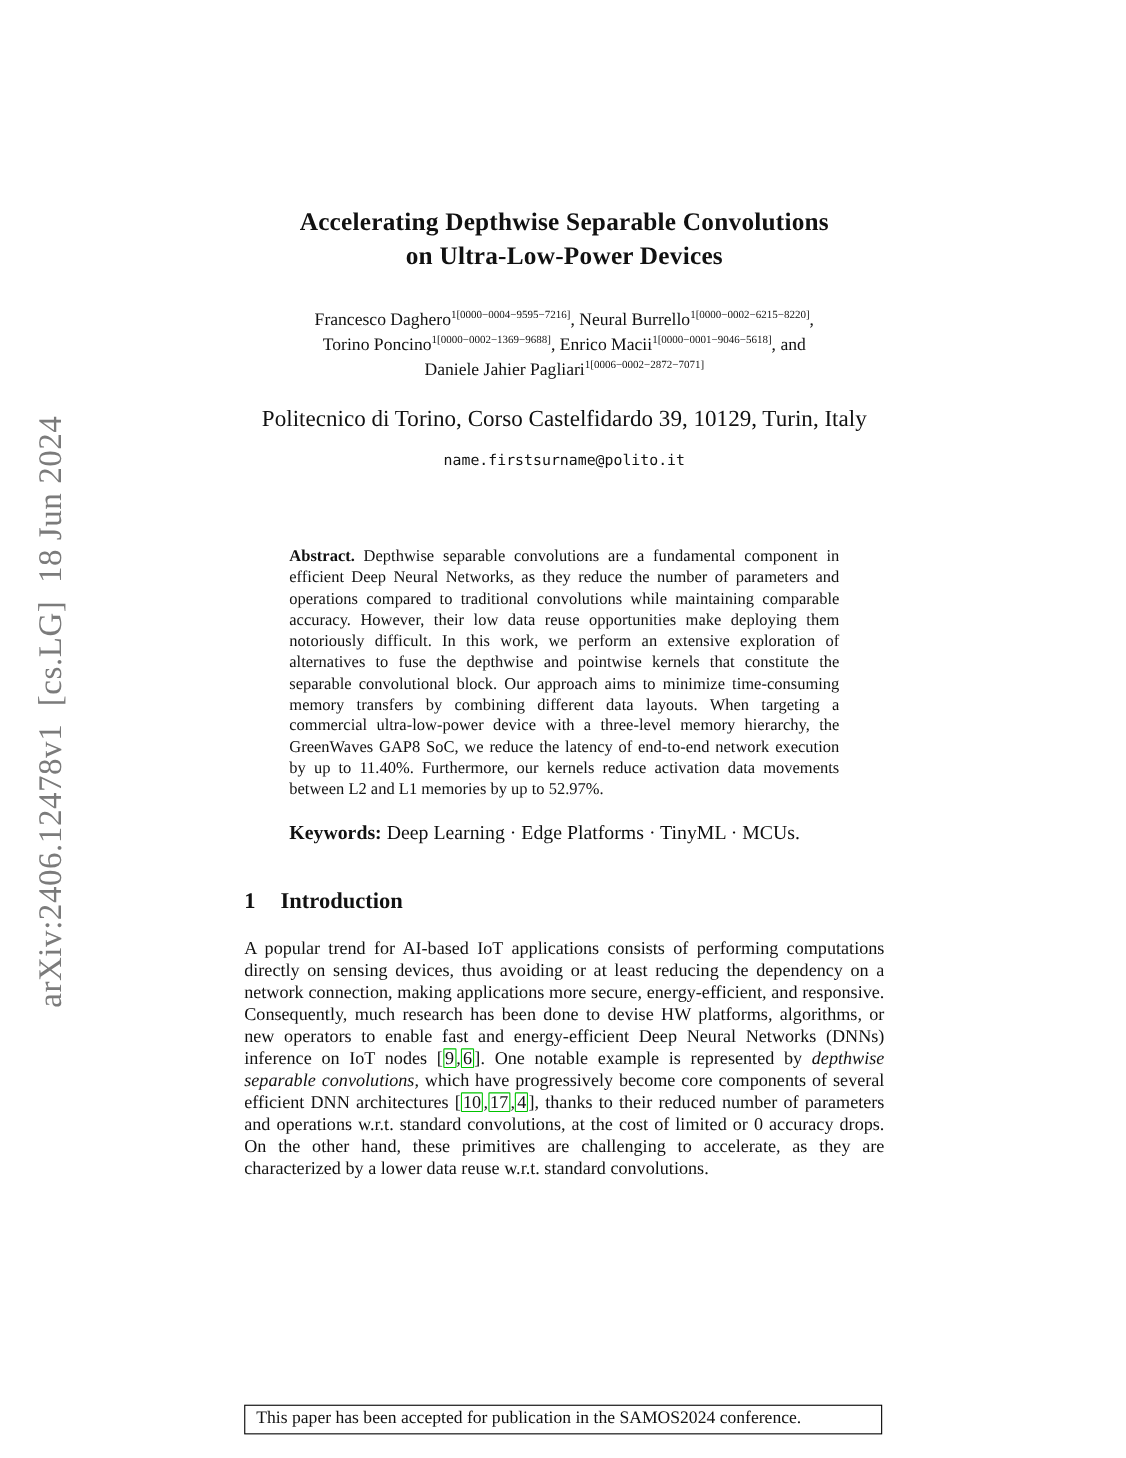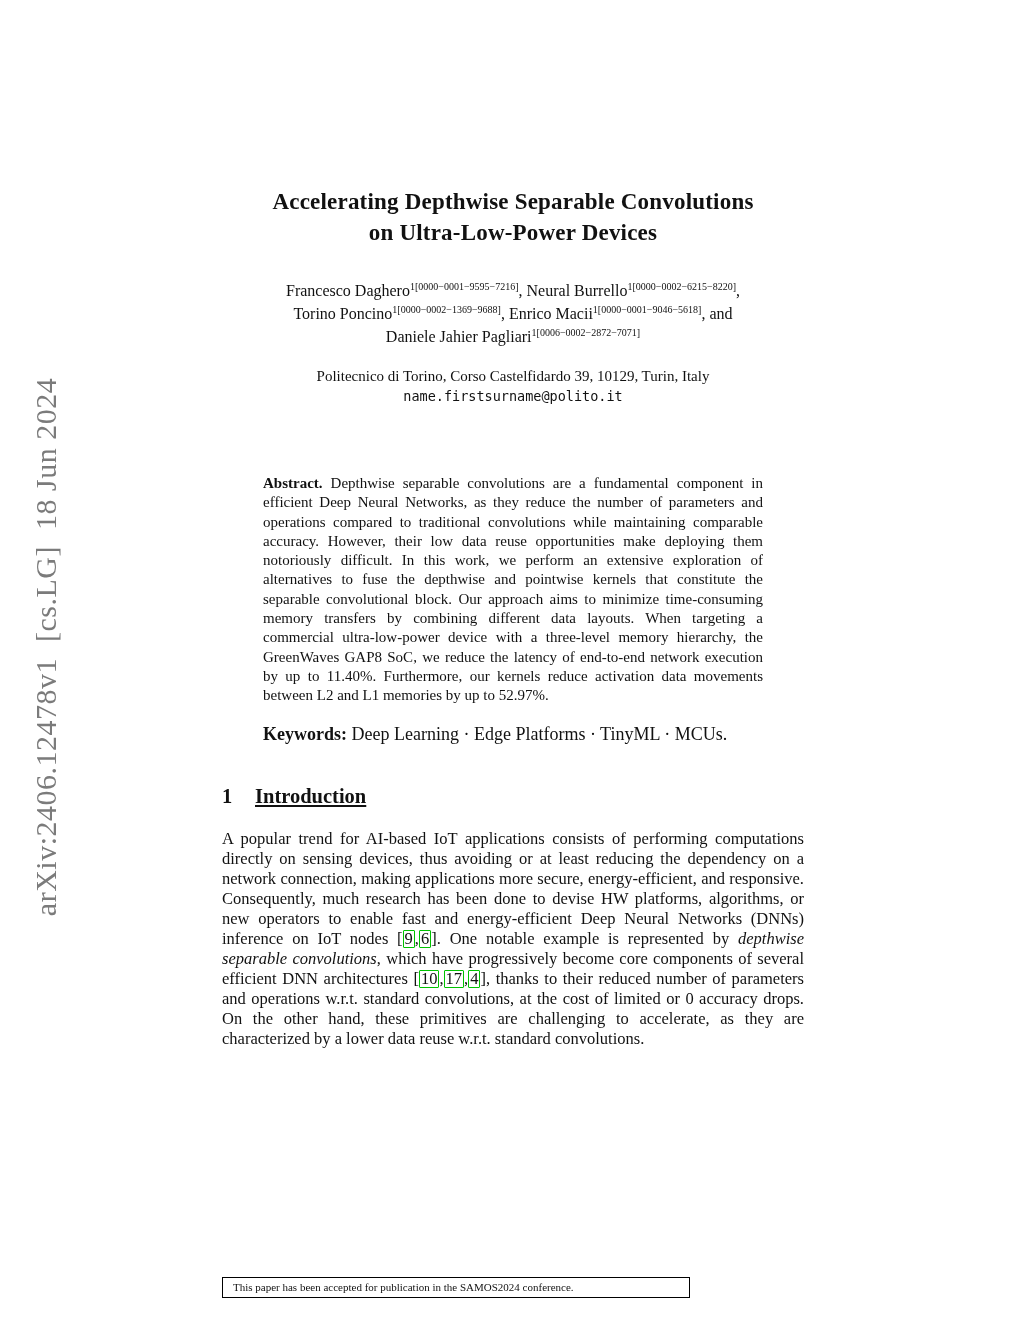--- a/index.html
+++ b/index.html
@@ -42,24 +42,24 @@
   .authors {
     margin-top: 31px;
     text-align: center;
     font-size: 16px;
     line-height: 23px;
   }
   .authors sup { font-size: 10px; line-height: 0; }
   .affiliation {
     margin-top: 20px;
     text-align: center;
-    font-size: 15px;
+    font-size: 21px;
   }
   .email {
-    margin-top: 3px;
+    margin-top: 18px;
     text-align: center;
     font-family: "DejaVu Sans Mono", "Liberation Mono", monospace;
     font-size: 13.5px;
   }
   .abstract {
     margin: 70px auto 0 auto;
     width: 500px;
     font-size: 15px;
     line-height: 19.3px;
     text-align: justify;
@@ -69,21 +69,20 @@
     width: 500px;
     font-size: 18px;
     line-height: 19.3px;
     text-align: justify;
   }
   .bold { font-weight: bold; margin-top: 48px; }
   .section-heading {
     margin: 41px 0 0 0;
     font-size: 20.5px;
     font-weight: bold;
-    text-decoration: underline;
   }
   .secnum { display: inline-block; min-width: 33px; }
   .par {
     margin: 21px 0 0 0;
     font-size: 16.5px;
     line-height: 20px;
     text-align: justify;
   }
   .par.follow {
     margin-top: 0;
@@ -93,38 +92,38 @@
     border: 1.5px solid var(--citation-green);
     padding: 0 1px;
     border-radius: 1px;
     line-height: 1;
     display: inline-block;
     text-indent: 0;
   }
   .footer-box {
     position: absolute;
     left: 222px; top: 1277px;
-    width: 468px;
+    width: 580px;
     box-sizing: border-box;
     border: 1px solid #000000;
-    font-size: 11px;
+    font-size: 16px;
     padding: 3px 10px 4px 10px;
   }
 </style>
 </head>
 <body>
 
 <div class="arxiv-stamp">arXiv:2406.12478v1  [cs.LG]  18 Jun 2024</div>
 
 <div class="content">
 
   <h1 class="title"><span>Accelerating Depthwise Separable Convolutions</span><br><span>on Ultra-Low-Power Devices</span></h1>
 
   <div class="authors">
-    <div class="author-line"><span>Francesco Daghero</span><sup>1[0000−0001−9595−7216]</sup><span>, </span><span>Neural Burrello</span><sup>1[0000−0002−6215−8220]</sup><span>,</span></div>
+    <div class="author-line"><span>Francesco Daghero</span><sup>1[0000−0004−9595−7216]</sup><span>, </span><span>Neural Burrello</span><sup>1[0000−0002−6215−8220]</sup><span>,</span></div>
     <div class="author-line"><span>Torino Poncino</span><sup>1[0000−0002−1369−9688]</sup><span>, </span><span>Enrico Macii</span><sup>1[0000−0001−9046−5618]</sup><span>, and</span></div>
     <div class="author-line"><span>Daniele Jahier Pagliari</span><sup>1[0006−0002−2872−7071]</sup></div>
   </div>
 
   <div class="affiliation">Politecnico di Torino, Corso Castelfidardo 39, 10129, Turin, Italy</div>
   <div class="email">name.firstsurname@polito.it</div>
 
   <div class="abstract"><span class="bold">Abstract.</span> <span>Depthwise separable convolutions are a fundamental component in efficient Deep Neural Networks, as they reduce the number of parameters and operations compared to traditional convolutions while maintaining comparable accuracy. However, their low data reuse opportunities make deploying them notoriously difficult. In this work, we perform an extensive exploration of alternatives to fuse the depthwise and pointwise kernels that constitute the separable convolutional block. Our approach aims to minimize time-consuming memory transfers by combining different data layouts. When targeting a commercial ultra-low-power device with a three-level memory hierarchy, the GreenWaves GAP8 SoC, we reduce the latency of end-to-end network execution by up to 11.40%. Furthermore, our kernels reduce activation data movements between L2 and L1 memories by up to 52.97%.</span></div>
 
   <div class="keywords"><span class="bold">Keywords:</span> <span>Deep Learning · Edge Platforms · TinyML · MCUs.</span></div>

